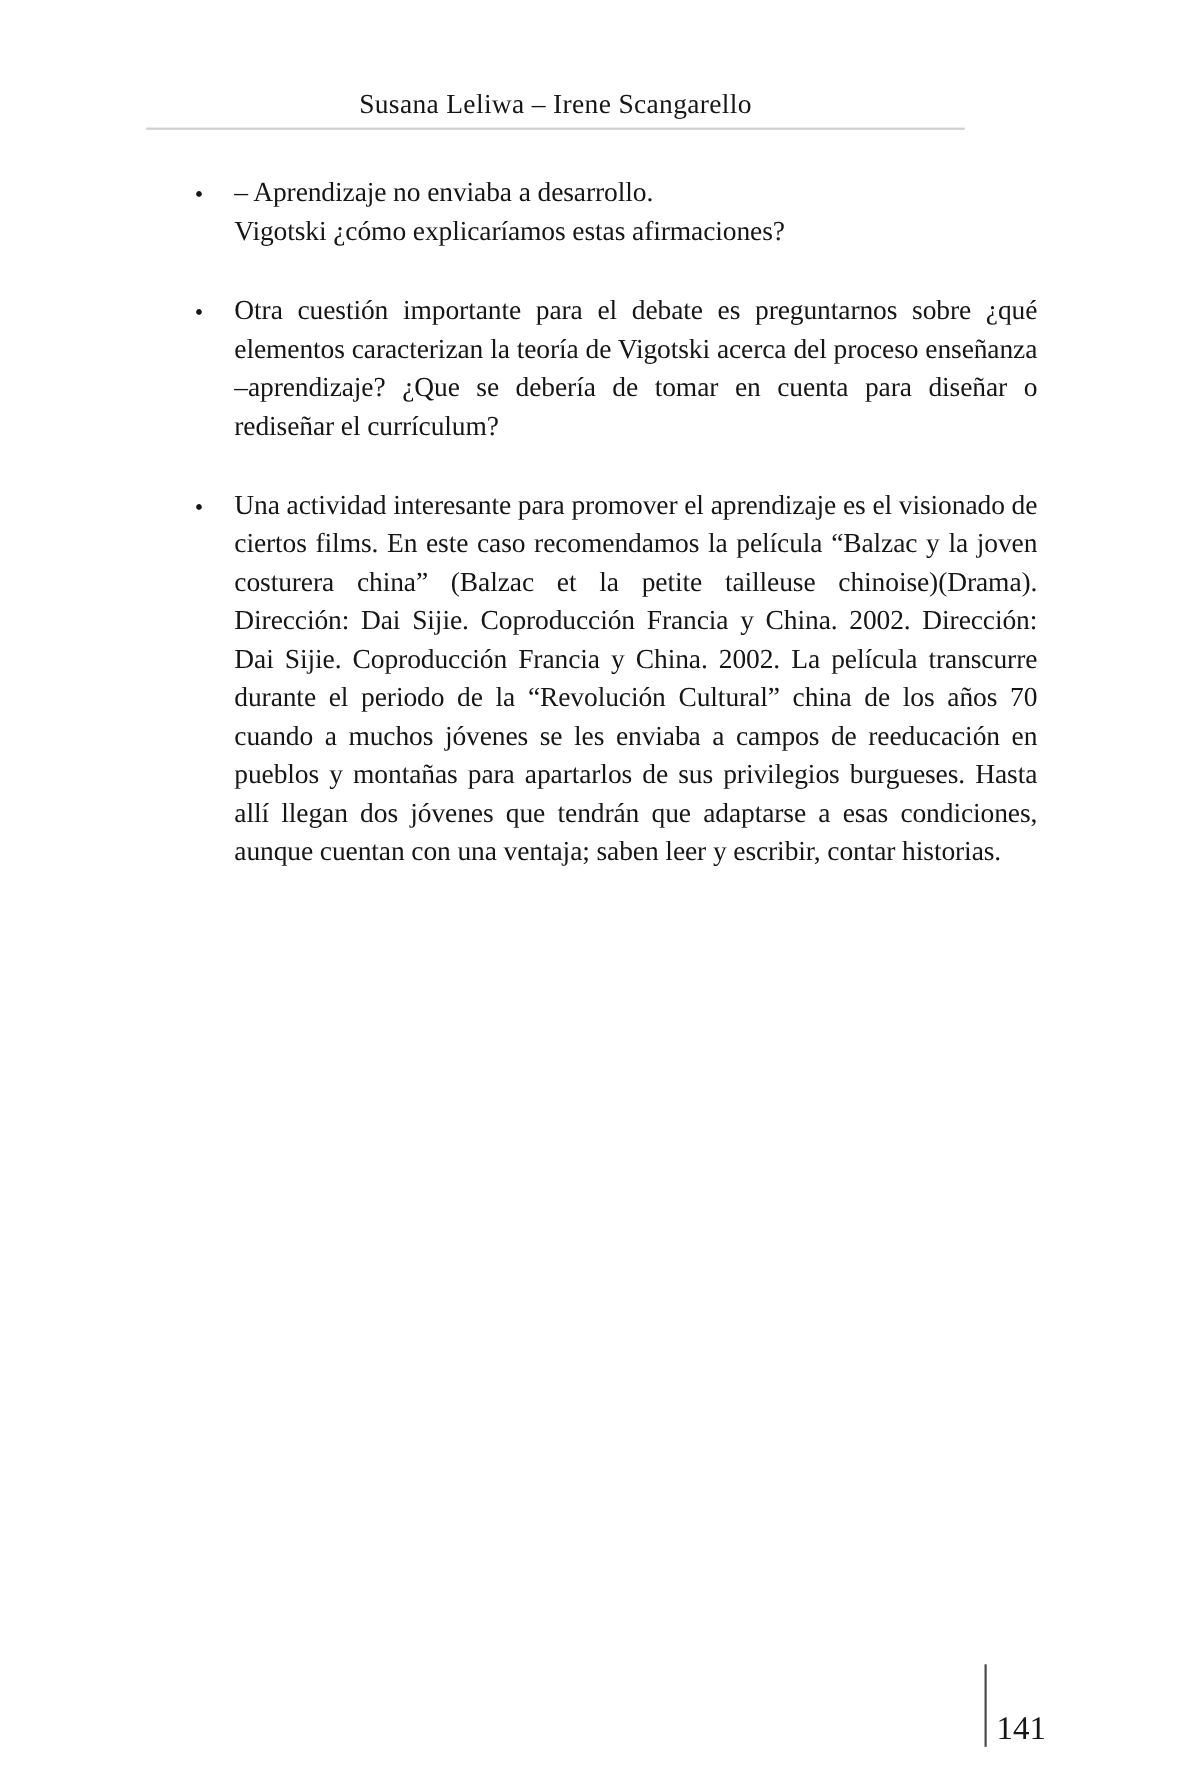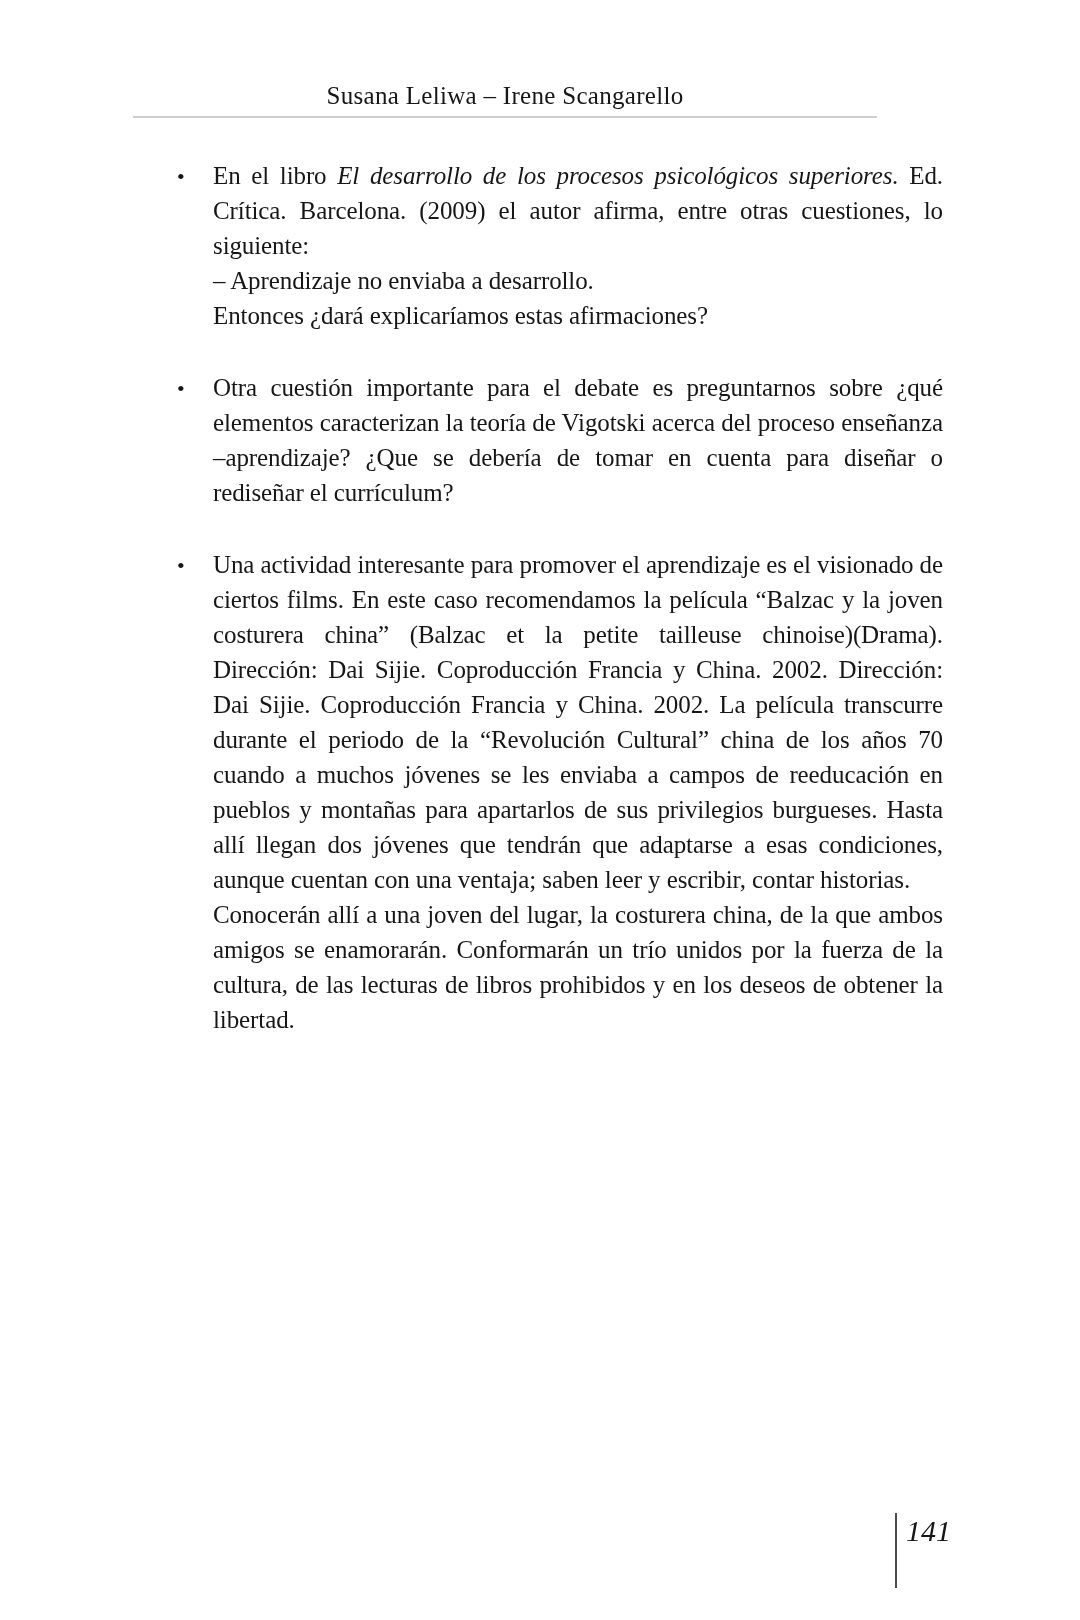--- a/index.html
+++ b/index.html
@@ -57,22 +57,21 @@
     line-height: 35px;
     letter-spacing: -0.1px;
   }
   .bullet-item p em { font-style: italic; }
   .page-footer {
     position: absolute;
     left: 895px;
     top: 1513px;
     bottom: 12px;
     display: flex;
-    align-items: flex-start;
-    font-style: italic;
+    align-items: flex-end;
   }
   .footer-rule {
     width: 2px;
     align-self: stretch;
     background: var(--footer-rule-color, #4a4a4a);
   }
   .page-number {
     font-size: 30px;
     line-height: 1.1;
     padding-left: 9px;
@@ -86,32 +85,30 @@
 
   <div class="page-header">
     <span class="header-title">Susana Leliwa – Irene Scangarello</span>
     <div class="header-rule"></div>
   </div>
 
   <div class="content">
     <ul class="bullet-list">
         <li class="bullet-item">
           <span class="marker">•</span>
-          <p><span>En el libro </span><em>El desarrollo de los procesos psicológicos superiores.</em><span> Ed. Crítica. Barcelona. (2009) el autor afirma, entre otras cuestiones, lo siguiente:</span></p>
           <p><span>– Aprendizaje no enviaba a desarrollo.</span></p>
-          <p><span>Entonces ¿dará explicaríamos estas afirmaciones?</span></p>
+          <p><span>Vigotski ¿cómo explicaríamos estas afirmaciones?</span></p>
         </li>
         <li class="bullet-item">
           <span class="marker">•</span>
           <p><span>Otra cuestión importante para el debate es preguntarnos sobre ¿qué elementos caracterizan la teoría de Vigotski acerca del proceso enseñanza –aprendizaje? ¿Que se debería de tomar en cuenta para diseñar o rediseñar el currículum?</span></p>
         </li>
         <li class="bullet-item">
           <span class="marker">•</span>
           <p><span>Una actividad interesante para promover el aprendizaje es el visionado de  ciertos films. En este caso recomendamos la película “Balzac y la joven costurera china” (Balzac et la petite tailleuse chinoise)(Drama). Dirección: Dai Sijie. Coproducción Francia y China. 2002. Dirección: Dai Sijie. Coproducción Francia y China. 2002. La película transcurre durante el periodo de la “Revolución Cultural” china de los años 70 cuando a muchos jóvenes se les enviaba a campos de reeducación en pueblos y montañas para apartarlos de sus privilegios burgueses. Hasta allí llegan dos jóvenes que tendrán que adaptarse a esas condiciones, aunque cuentan con una ventaja; saben leer y escribir, contar historias.</span></p>
-          <p><span>Conocerán allí a una joven del lugar, la costurera china, de la que ambos amigos se enamorarán. Conformarán un trío unidos por la fuerza de la cultura, de las lecturas de libros prohibidos y en los deseos de obtener la libertad.</span></p>
         </li>
       </ul>
   </div>
 
   <div class="page-footer">
     <div class="footer-rule"></div>
     <span class="page-number">141</span>
   </div>
 
 </div>

